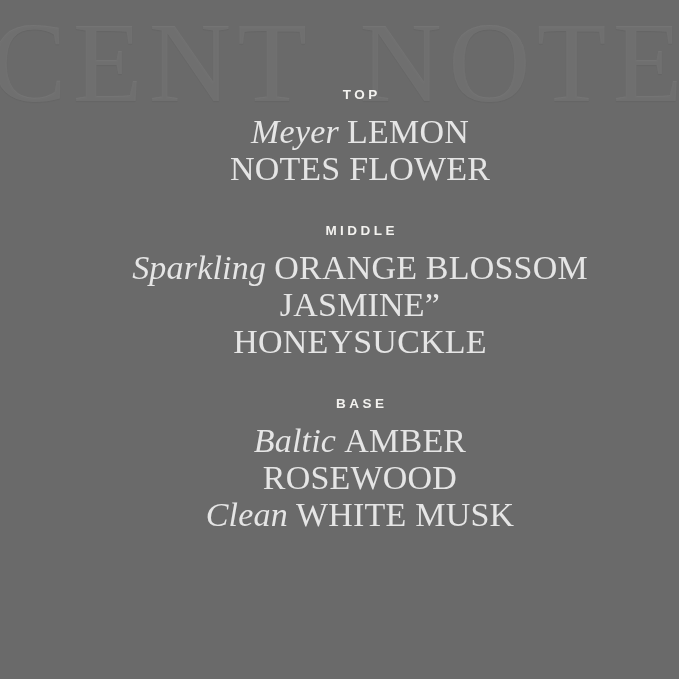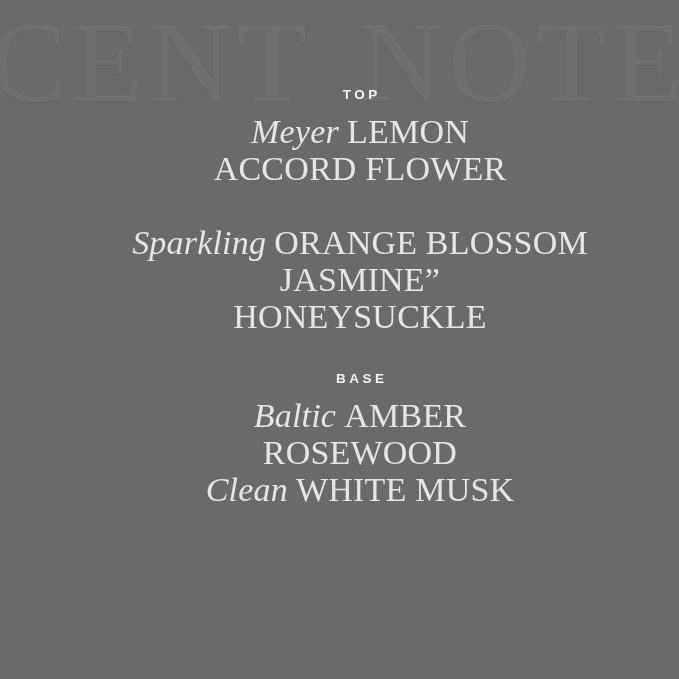--- a/index.html
+++ b/index.html
@@ -59,24 +59,25 @@
 </head>
 <body>
 
 <div class="watermark">SCENT NOTES</div>
 
 <div class="content">
 
   <div class="section">
     <div class="section-label">TOP</div>
     <div class="note-line"><i>Meyer</i><span>LEMON</span></div>
-    <div class="note-line"><i></i><span>ACCORD FLOWER</span></div>
+    <div class="note-line"><i></i><span>NOTES FLOWER</span></div>
   </div>
 
   <div class="section">
+    <div class="section-label">MIDDLE</div>
     <div class="note-line"><i>Sparkling</i><span>ORANGE BLOSSOM</span></div>
     <div class="note-line"><i></i><span>JASMINE”</span></div>
     <div class="note-line"><i></i><span>HONEYSUCKLE</span></div>
   </div>
 
   <div class="section">
     <div class="section-label">BASE</div>
     <div class="note-line"><i>Baltic</i><span>AMBER</span></div>
     <div class="note-line"><i></i><span>ROSEWOOD</span></div>
     <div class="note-line"><i>Clean</i><span>WHITE MUSK</span></div>

